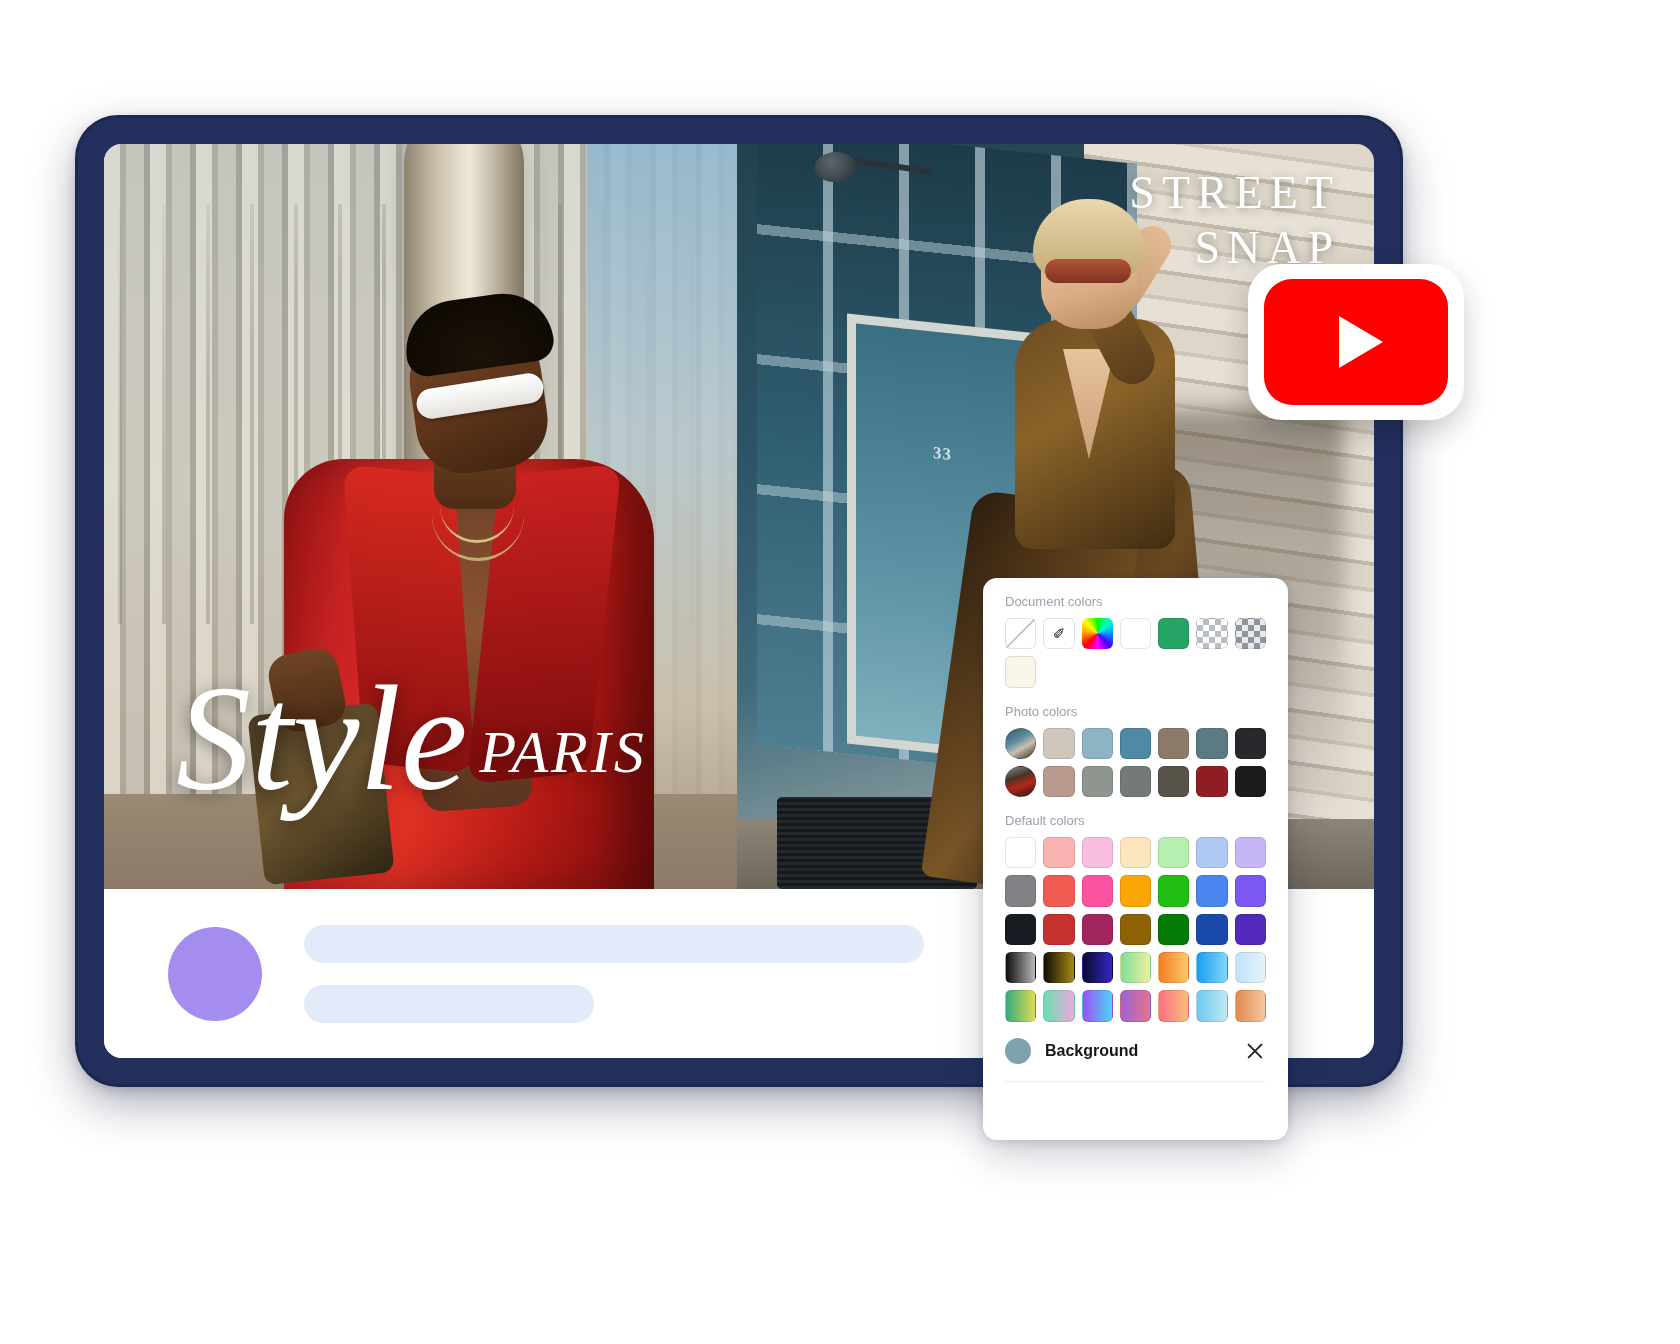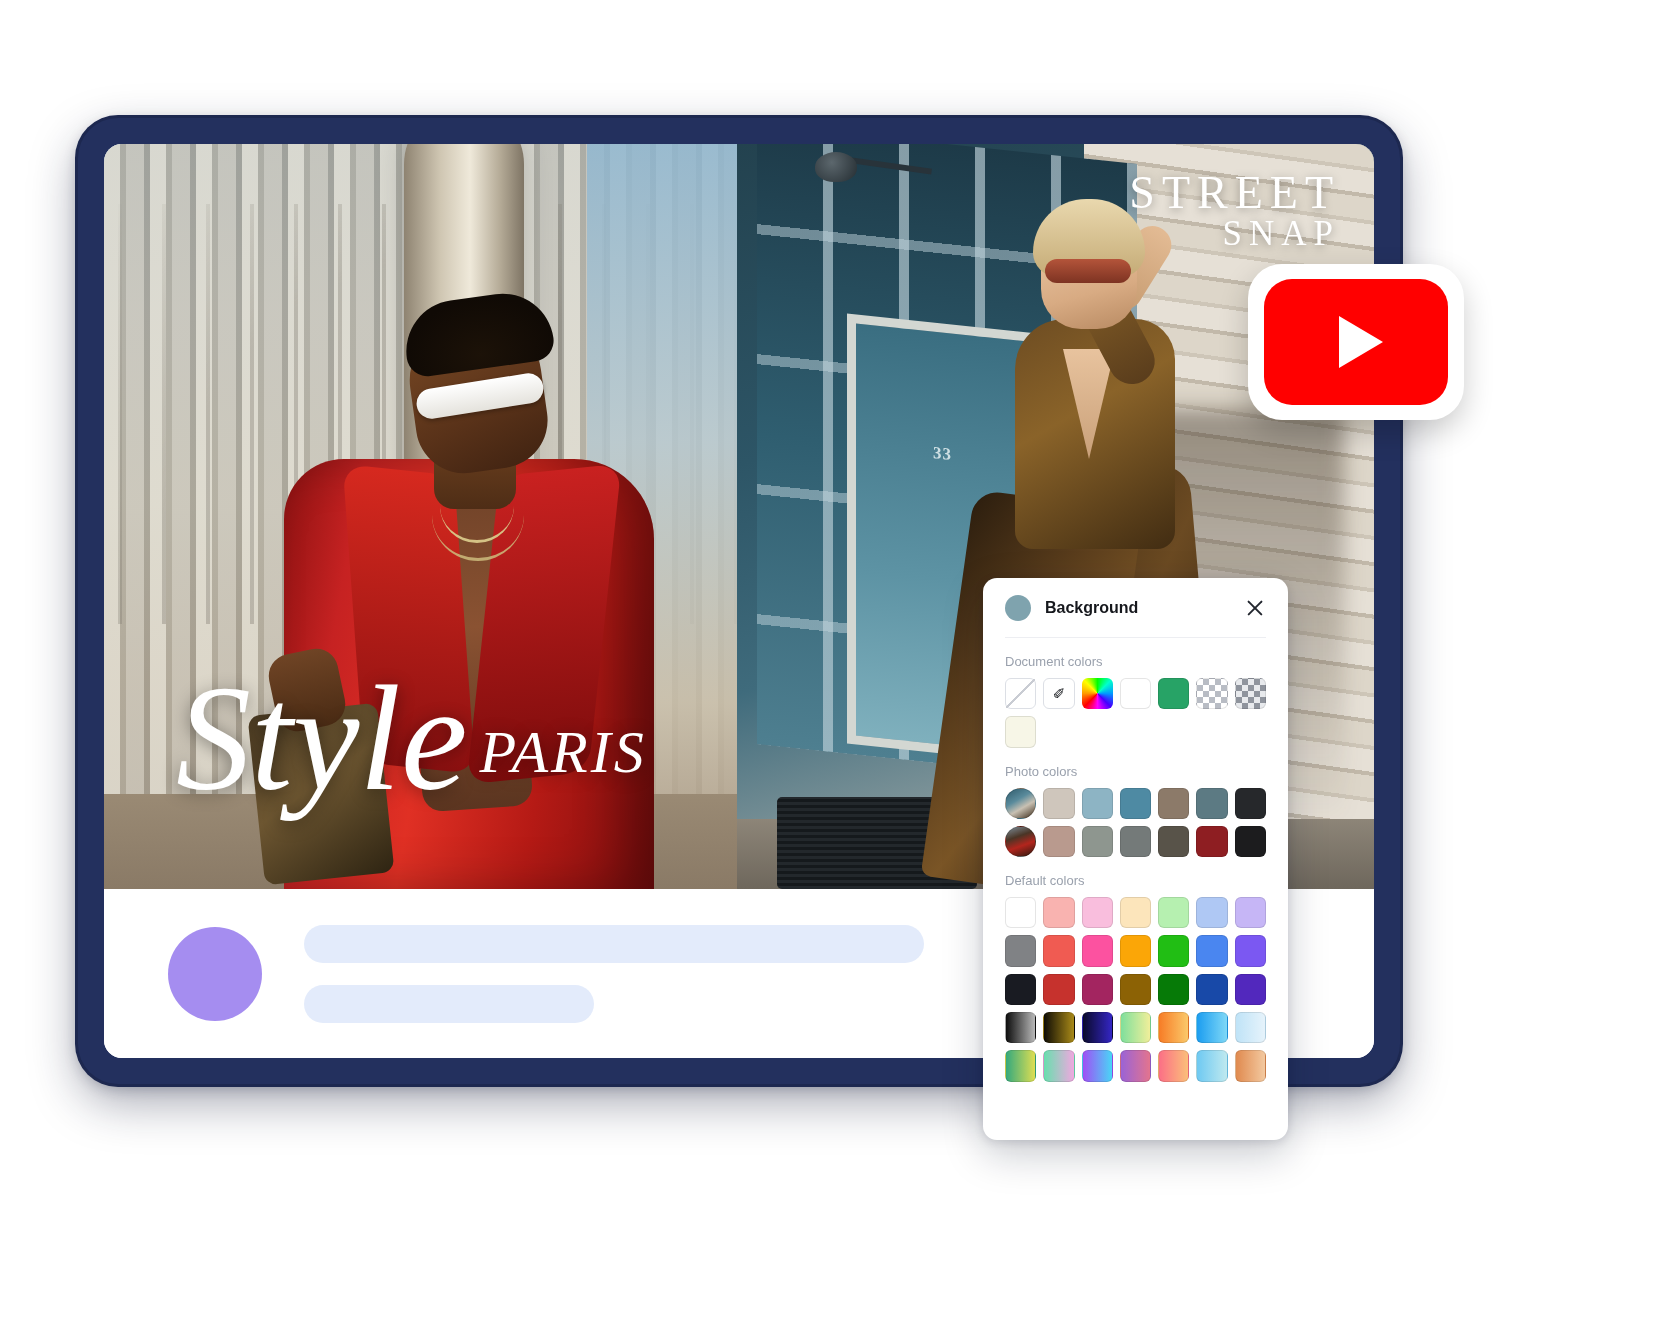--- a/index.html
+++ b/index.html
@@ -263,21 +263,21 @@
 
   
   #street-snap {
     position: absolute; right: 34px; top: 26px;
     text-align: right; color: #ffffff;
     font-family: "Liberation Serif", serif;
     text-shadow: 0 2px 10px rgba(0,0,0,.35);
     z-index: 6;
   }
   #street-snap .l1 { display:block; font-size: 46px; letter-spacing: 7px; line-height: 1; }
-  #street-snap .l2 { display:block; font-size: 35px; letter-spacing: 7px; line-height: 1.05; }
+  #street-snap .l2 { display:block; font-size: 46px; letter-spacing: 7px; line-height: 1.05; margin-top: 8px; }
 
   
   #headline {
     position: absolute; left: 72px; bottom: 82px;
     color: #ffffff; z-index: 6;
     font-family: "Liberation Serif", serif;
     text-shadow: 0 3px 18px rgba(0,0,0,.42);
     pointer-events: none;
   }
   #headline .row1 { display: flex; align-items: flex-end; }
@@ -492,25 +492,20 @@
     </div>
   </div>
 
   <div id="youtube-badge">
     <div id="youtube-mark">
       <div id="youtube-play"></div>
     </div>
   </div>
 
   <div id="color-panel">
-    <div id="panel-header">
-      <div id="panel-swatch" style="background: rgb(127, 163, 174);"></div>
-      <div id="panel-title">Background</div>
-      <div id="panel-close"></div>
-    </div>
     <div id="panel-sections">
         <div class="section-label">Document colors</div>
         <div class="swatch-grid">
           <div class="swatch none"></div>
           <div class="swatch picker">✐</div>
           <div class="swatch wheel"></div>
           <div class="swatch" style="background: rgb(255, 255, 255);"></div>
           <div class="swatch" style="background: rgb(39, 163, 102);"></div>
           <div class="swatch checker"></div>
           <div class="swatch checker-dark"></div>
@@ -565,15 +560,20 @@
           <div class="swatch" style="background: linear-gradient(90deg, rgb(191, 227, 247), rgb(230, 243, 251));"></div>
           <div class="swatch" style="background: linear-gradient(90deg, rgb(53, 169, 125), rgb(222, 222, 82));"></div>
           <div class="swatch" style="background: linear-gradient(90deg, rgb(104, 223, 174), rgb(240, 168, 224));"></div>
           <div class="swatch" style="background: linear-gradient(90deg, rgb(160, 79, 245), rgb(73, 214, 247));"></div>
           <div class="swatch" style="background: linear-gradient(90deg, rgb(154, 99, 214), rgb(227, 116, 142));"></div>
           <div class="swatch" style="background: linear-gradient(90deg, rgb(251, 111, 134), rgb(251, 191, 122));"></div>
           <div class="swatch" style="background: linear-gradient(90deg, rgb(110, 201, 242), rgb(191, 233, 239));"></div>
           <div class="swatch" style="background: linear-gradient(90deg, rgb(224, 138, 79), rgb(243, 201, 160));"></div>
         </div>
       </div>
+    <div id="panel-header">
+      <div id="panel-swatch" style="background: rgb(127, 163, 174);"></div>
+      <div id="panel-title">Background</div>
+      <div id="panel-close"></div>
+    </div>
   </div>
 
 </div>
 
 </body></html>

